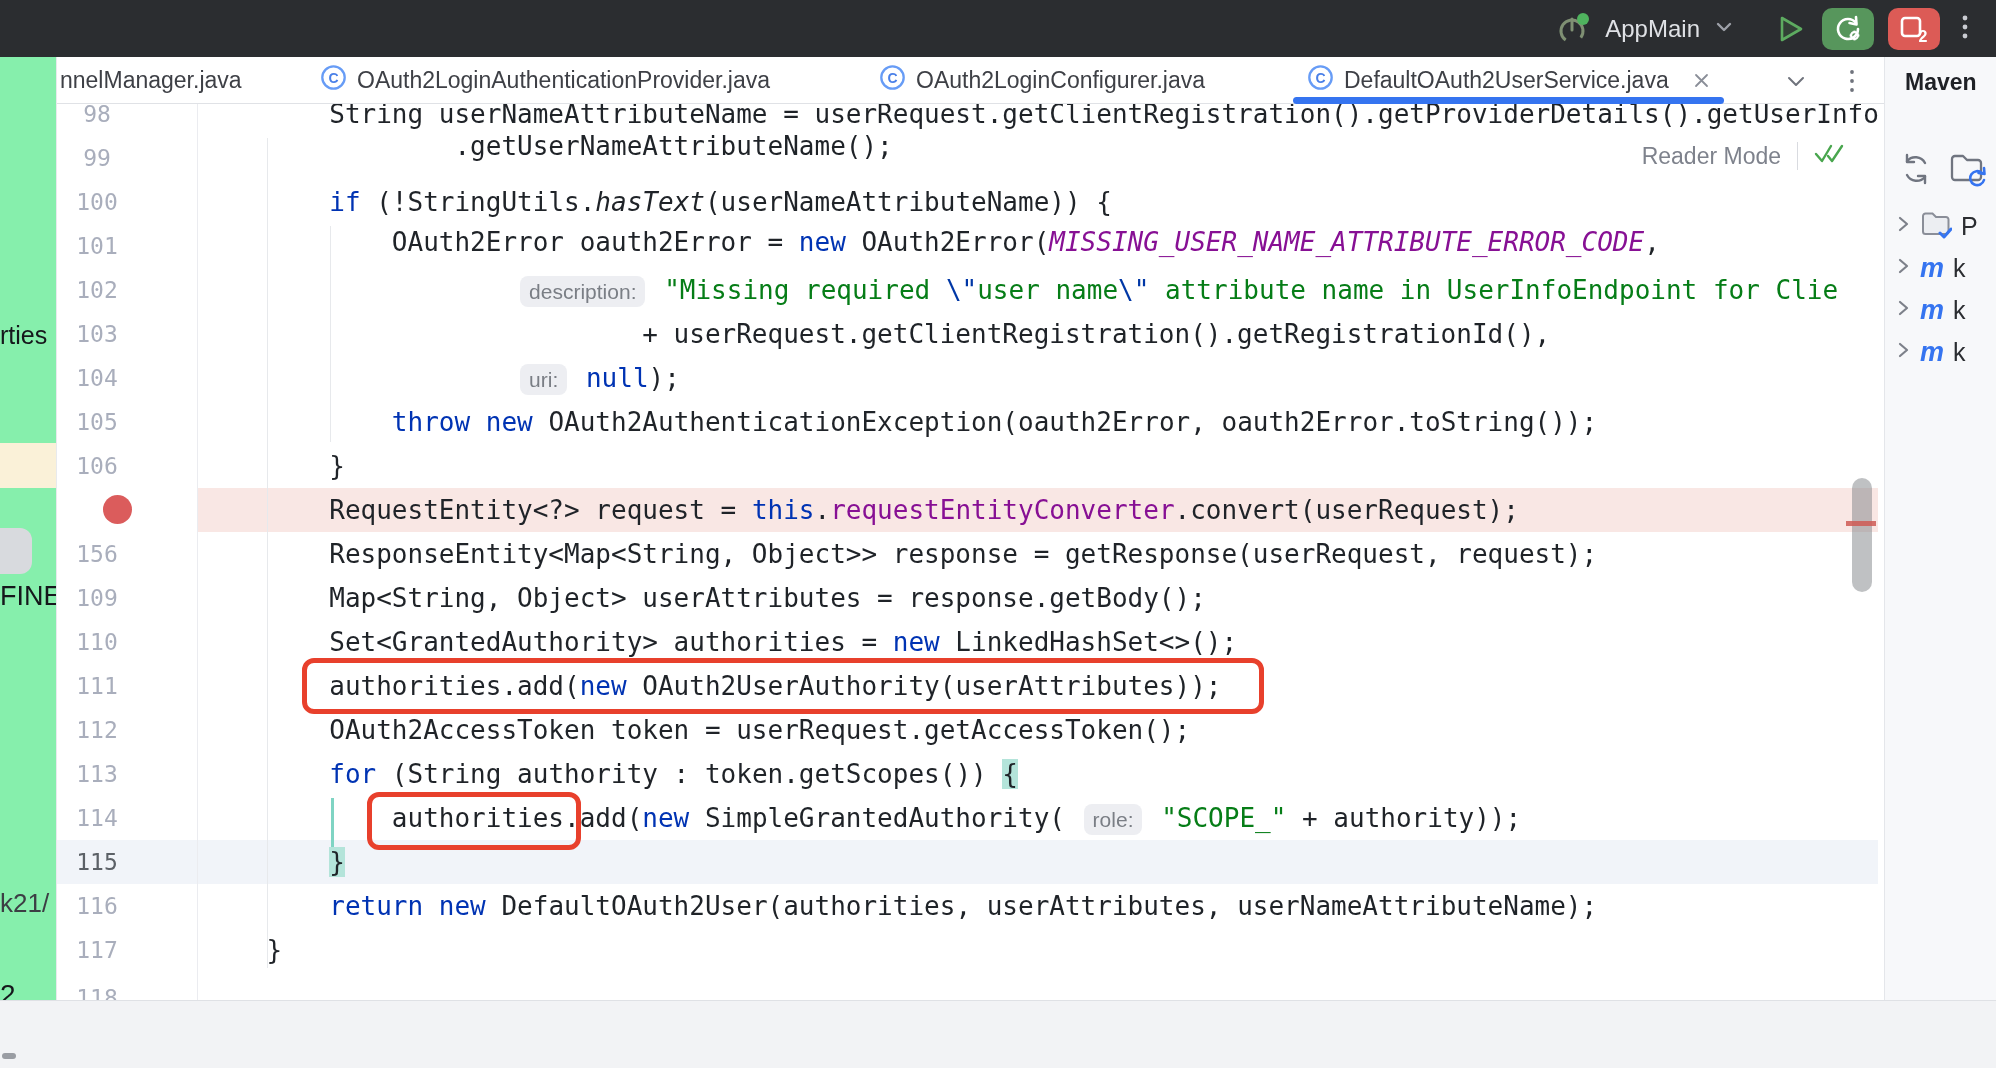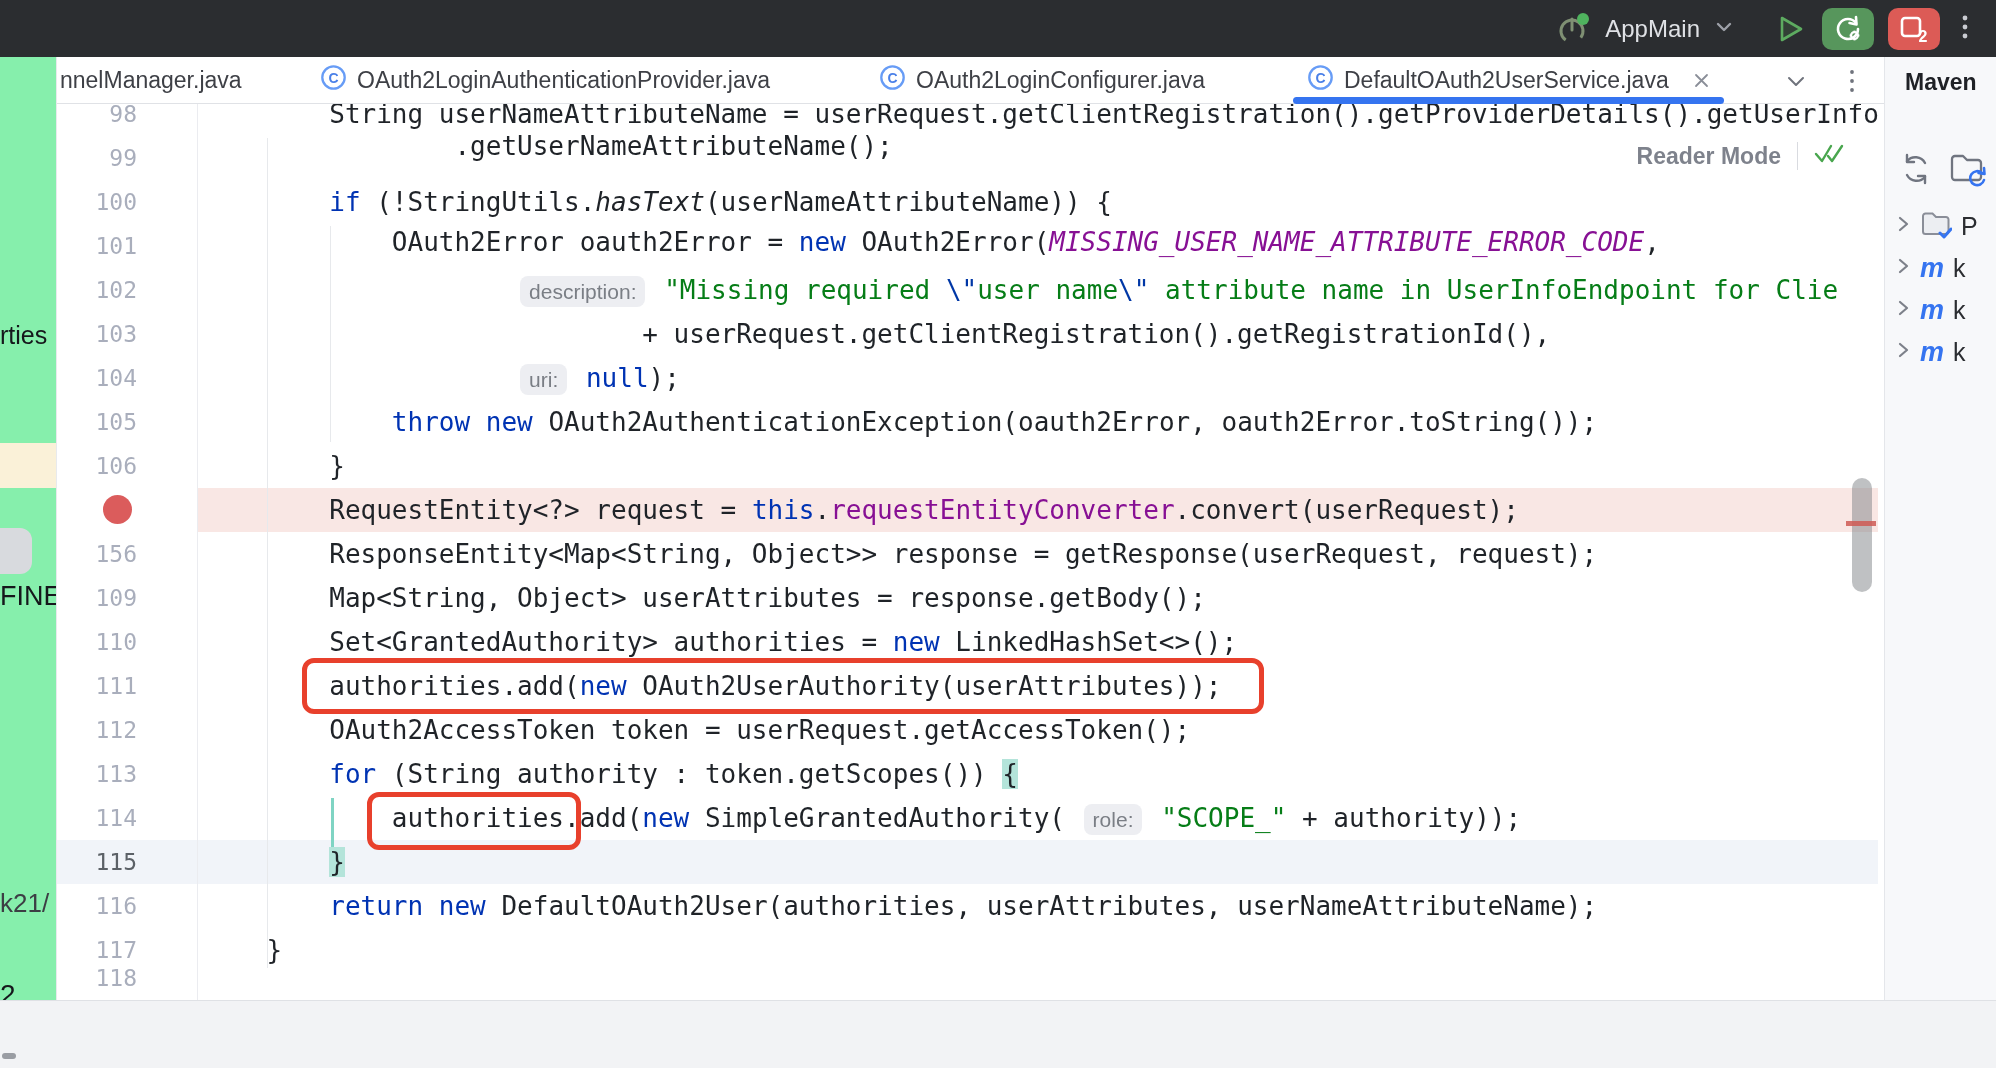--- a/index.html
+++ b/index.html
@@ -44,42 +44,42 @@
   #gutter-sep { position:absolute; left:140px; top:0; width:1px; height:896px; background:#ebecf0; }
   .guide { position:absolute; width:1px; background:#e7e9ec; }
   #guide-col4 { left:210px; top:34px; height:830px; }
   #guide-col8 { left:273px; top:122px; height:216px; }
   #guide-teal { position:absolute; left:274px; top:694px; width:3px; height:66px; background:#7fd4c3; }
 
   .row-hl { position:absolute; height:44px; }
   #bp-row { left:141px; right:0; top:384px; background:#f9e7e4; }
   #cur-row { left:0; right:0; top:736px; background:#f1f4f9; }
 
-  .gnum { position:absolute; left:0; width:80px; text-align:right; height:44px;
+  .gnum { position:absolute; left:0; width:80px; text-align:center; height:44px;
           font:23px/44px "DejaVu Sans Mono", monospace; color:#a9aebc; }
   .gnum.cur { color:#5c6167; }
   #bp-dot { position:absolute; left:46px; top:391px; width:29px; height:29px; border-radius:50%; background:#db5c5c; }
 
   .crow { position:absolute; left:0; right:0; height:44px; padding-left:147px; white-space:pre;
           font:26px/44px "DejaVu Sans Mono", monospace; color:#1f2328; }
   .kw  { color:#0033b3; }
   .st  { color:#067d17; }
   .esc { color:#0037a6; }
   .cn  { color:#871094; font-style:italic; }
   .fd  { color:#871094; }
   .it  { font-style:italic; }
   .brace { background:#b4e4da; }
   .chip { display:inline-block; background:#edeef2; color:#7a7e85; font-family:Liberation Sans, sans-serif;
           font-size:21px; line-height:31px; padding:0 9px; border-radius:8px; vertical-align:middle; margin:0 3px;text-align:center; }
 
   .anno { position:absolute; border:5px solid #e8402c; border-radius:12px; pointer-events:none; }
   #anno-1 { left:245px; top:554px; width:962px; height:56px; }
   #anno-2 { left:310px; top:688px; width:214px; height:58px; }
 
-  #reader-mode { position:absolute; top:38px; right:34px; display:flex; align-items:center; gap:16px;font-weight:bold; }
+  #reader-mode { position:absolute; top:38px; right:34px; display:flex; align-items:center; gap:16px; }
   #reader-mode-label { color:#7e828c; font-size:23px; }
   #reader-divider { width:1px; height:28px; background:#d9dbe0; }
 
   #scroll-thumb { position:absolute; left:1795px; top:374px; width:20px; height:114px; border-radius:10px;
                   background:rgba(128,131,136,.5); }
   #scroll-mark { position:absolute; left:1789px; top:417px; width:30px; height:5px; background:#cf5b55; opacity:.85; }
 
   
   #maven-panel { position:absolute; left:1884px; top:57px; width:112px; height:943px; background:#f7f8fa;
                  border-left:1px solid #e4e6ea; overflow:hidden; }
@@ -250,21 +250,21 @@
         <div class="gnum" style="top: 648px;">113</div>
         <div class="crow" style="top: 648px;"><span>        </span><span class="kw">for</span><span> (String authority : token.getScopes()) </span><span class="brace">{</span></div>
         <div class="gnum" style="top: 692px;">114</div>
         <div class="crow" style="top: 692px;"><span>            authorities.add(</span><span class="kw">new</span><span> SimpleGrantedAuthority( </span><span class="chip">role:</span><span> </span><span class="st">"SCOPE_"</span><span> + authority));</span></div>
         <div class="gnum cur" style="top: 736px;">115</div>
         <div class="crow" style="top: 736px;"><span>        </span><span class="brace">}</span></div>
         <div class="gnum" style="top: 780px;">116</div>
         <div class="crow" style="top: 780px;"><span>        </span><span class="kw">return</span><span> </span><span class="kw">new</span><span> DefaultOAuth2User(authorities, userAttributes, userNameAttributeName);</span></div>
         <div class="gnum" style="top: 824px;">117</div>
         <div class="crow" style="top: 824px;"><span>    }</span></div>
-        <div class="gnum" style="top: 852px;">118</div>
+        <div class="gnum" style="top: 872px;">118</div>
         <div class="crow" style="top: 868px;"></div>
       </div>
 
     <div id="bp-dot"></div>
 
     <div class="anno" id="anno-1"></div>
     <div class="anno" id="anno-2"></div>
 
     <div id="reader-mode">
       <span id="reader-mode-label">Reader Mode</span>

